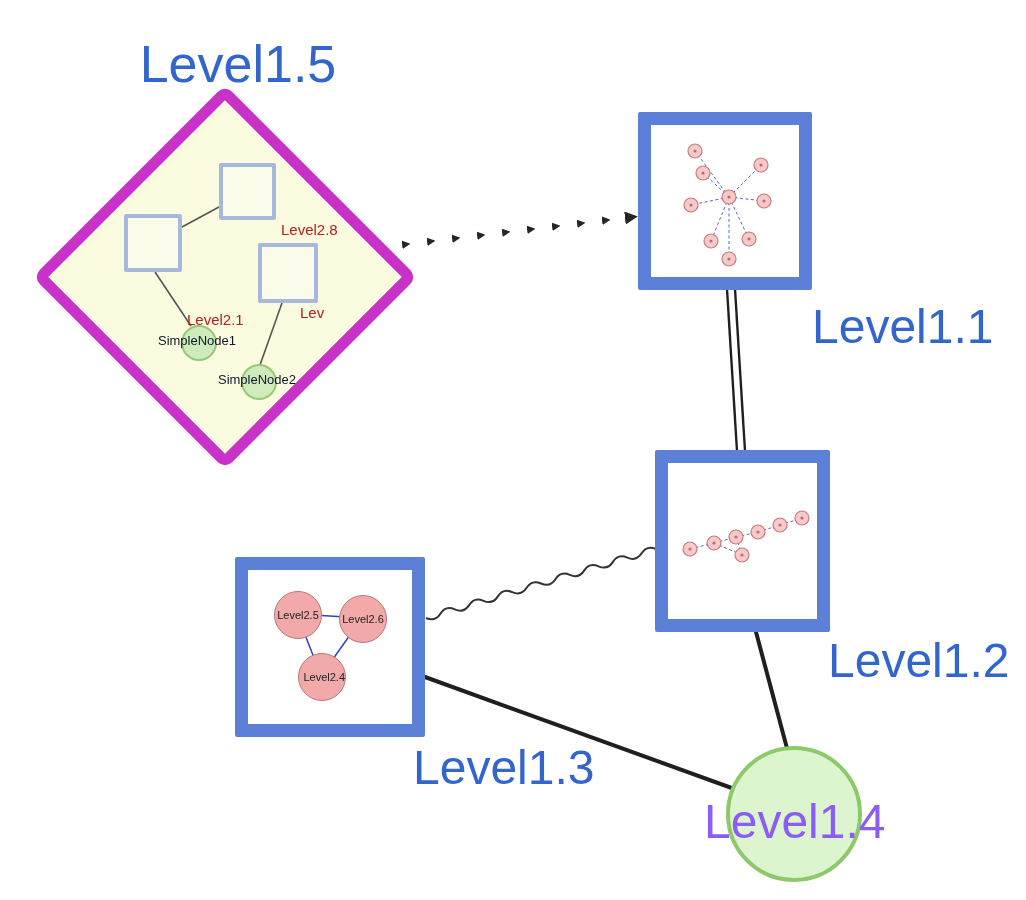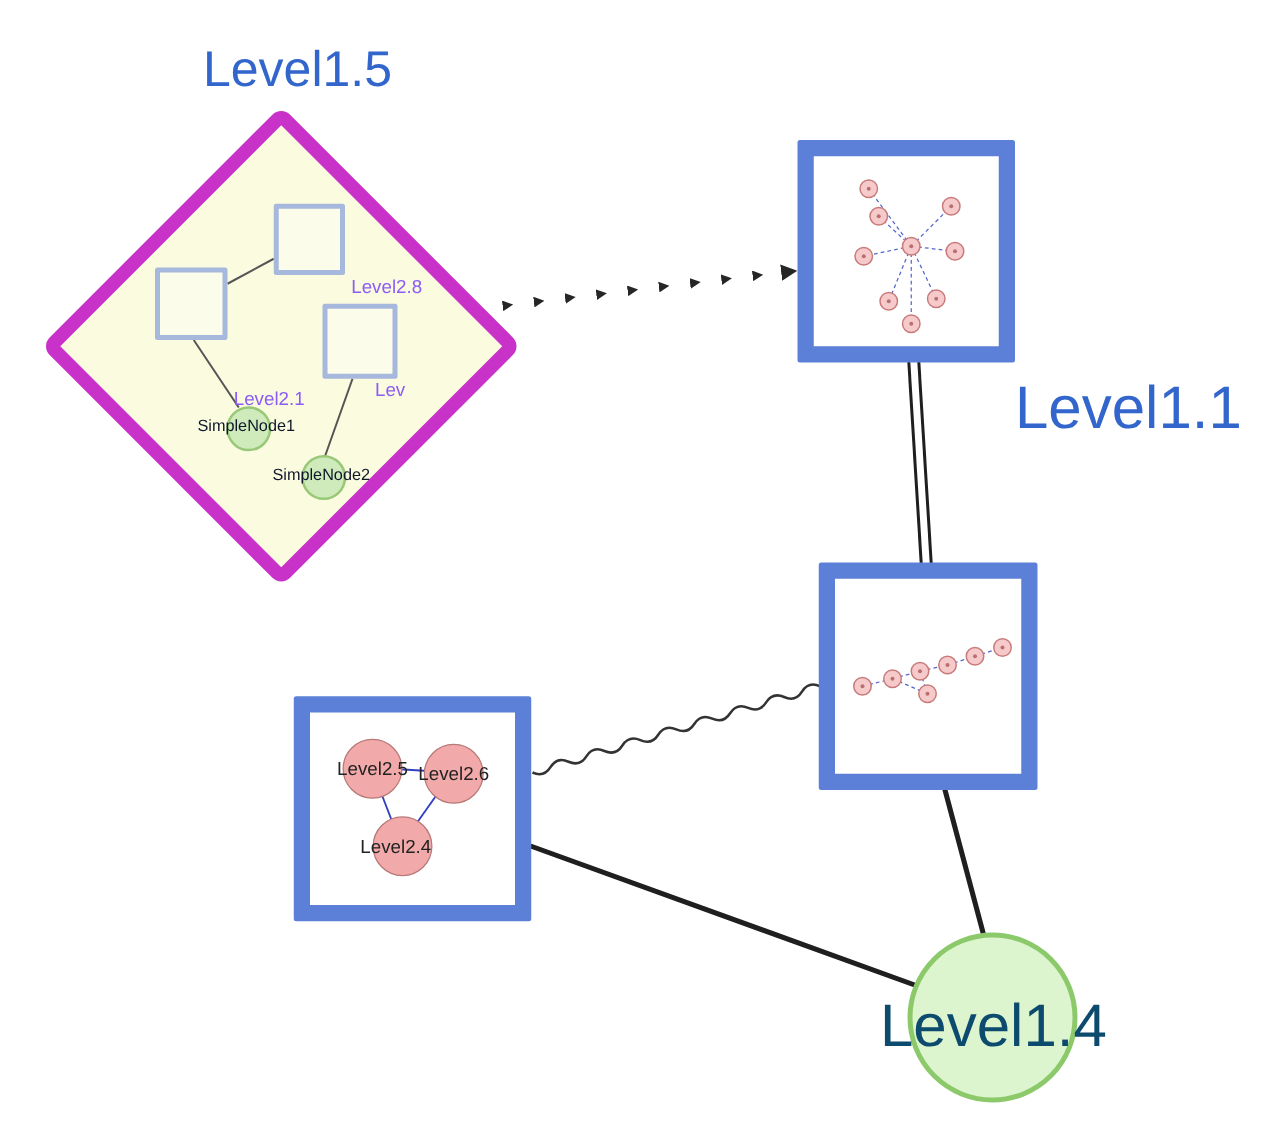--- a/index.html
+++ b/index.html
@@ -12,50 +12,50 @@
   .edge-layer [data-interactable="true"] { pointer-events:stroke; }
   .diamond-edges { z-index:3; }
 
   .diamond { position:absolute; left:89px; top:141px; width:250px; height:250px;
              border:11px solid var(--diamond-border,#C832C8);
              background:var(--diamond-fill,#FBFBDF);
              transform:rotate(45deg); border-radius:10px; z-index:2; }
 
   .inner-square { position:absolute; border:4px solid var(--inner-square-border,#A6B8DC);
                   background:#FCFCEA; z-index:4; border-radius:2px; }
-  .inner-label  { position:absolute; font-size:15px; color:#8b5cf6; z-index:4; white-space:nowrap; }
+  .inner-label  { position:absolute; font-size:15px; color:#b91c1c; z-index:4; white-space:nowrap; }
 
   .simple-node  { position:absolute; width:32px; height:32px; border-radius:50%;
                   background:var(--simple-node-fill,#CFEBBC);
                   border:2px solid var(--simple-node-border,#98C878); z-index:4; }
   .simple-label { position:absolute; width:130px; text-align:center; font-size:13px;
                   color:#0f172a; z-index:5; white-space:nowrap; }
 
   .blue-box { position:absolute; border:13px solid var(--blue-box-border,#5C80D8);
               background:#fff; z-index:4; border-radius:2px; }
   .blue-box svg.mini { position:absolute; left:0; top:0; }
 
   .big-label { position:absolute; font-size:48px; color:var(--label-blue,#3366CC);
                z-index:5; white-space:nowrap; }
-  .big-label.l15 { font-size:40px; width:220px; text-align:center; }
-  .black-label { color:#0c4a6e; }
+  .big-label.l15 { font-size:52px; width:220px; text-align:center; }
+  .black-label { color:#8b5cf6; }
 
   .green-circle { position:absolute; left:726px; top:746px; width:128px; height:128px;
                   border-radius:50%; border:4px solid var(--green-node-border,#8CC96B);
                   background:var(--green-node-fill,#DDF5CE); z-index:4; }
 
   .mini-node { fill:var(--mini-node-fill,#F6CACA); stroke:var(--mini-node-border,#C97B7B); stroke-width:1.2; }
   .mini-dot  { fill:#B97070; }
   .mini-edge { stroke:var(--mini-edge-blue,#5566CC); stroke-width:1; stroke-dasharray:3 2.5; fill:none; }
 
   .tri-svg { position:absolute; left:0; top:0; z-index:4; }
   .pink-circle { position:absolute; width:46px; height:46px; border-radius:50%;
                  background:var(--pink-node-fill,#F2A9A9); border:1px solid #B87878;
                  z-index:5; display:flex; align-items:center; justify-content:center;
-                 font-size:15px; color:#222; overflow:visible; white-space:nowrap; }
+                 font-size:11px; color:#222; overflow:visible; white-space:nowrap; }
   .tri-edge { stroke:#3040C0; stroke-width:1.5; }
 
   .inner-edge { stroke:#555; stroke-width:1.6; }
   .thick   { stroke:var(--edge-black,#1F1F1F); stroke-width:4; stroke-linecap:round; }
   .double  { stroke:var(--edge-black,#1F1F1F); stroke-width:2.4; }
   .squiggle{ stroke:#333; stroke-width:2; fill:none; }
   .arrow-chain { fill:none; stroke:none; }
   marker path { fill:#262626; }
 </style>
 </head>
@@ -156,34 +156,36 @@
         <circle cx="90" cy="69" r="7" class="mini-node" data-interactable="true"></circle>
         <circle cx="90" cy="69" r="1.6" class="mini-dot" data-interactable="false"></circle>
         <circle cx="112" cy="62" r="7" class="mini-node" data-interactable="true"></circle>
         <circle cx="112" cy="62" r="1.6" class="mini-dot" data-interactable="false"></circle>
         <circle cx="134" cy="55" r="7" class="mini-node" data-interactable="true"></circle>
         <circle cx="134" cy="55" r="1.6" class="mini-dot" data-interactable="false"></circle>
         <circle cx="74" cy="92" r="7" class="mini-node" data-interactable="true"></circle>
         <circle cx="74" cy="92" r="1.6" class="mini-dot" data-interactable="false"></circle>
       </svg>
   </div>
+  <div class="big-label" style="left:828px;top:633px;" data-interactable="false">Level1.2</div>
 
   <div class="blue-box" style="left:235px;top:557px;width:164px;height:154px;" data-interactable="true">
     <svg class="tri-svg" width="164" height="154" data-interactable="false">
       <line class="tri-edge" x1="49" y1="44" x2="114" y2="48" data-interactable="true"></line>
       <line class="tri-edge" x1="49" y1="44" x2="73" y2="106" data-interactable="true"></line>
       <line class="tri-edge" x1="114" y1="48" x2="73" y2="106" data-interactable="true"></line>
     </svg>
     <div class="pink-circle" style="left:26px;top:21px;" data-interactable="true">
       <span data-interactable="false">Level2.5</span>
     </div>
     <div class="pink-circle" style="left:91px;top:25px;text-align:right;" data-interactable="true">
       <span data-interactable="false">Level2.6</span>
     </div>
     <div class="pink-circle" style="left:50px;top:83px;justify-content:flex-end;" data-interactable="true">
       <span data-interactable="false">Level2.4</span>
     </div>
   </div>
+  <div class="big-label" style="left:413px;top:740px;" data-interactable="false">Level1.3</div>
 
   <div class="green-circle" data-interactable="true"></div>
   <div class="big-label black-label" style="left:704px;top:794px;width:180px;text-align:center;" data-interactable="false">Level1.4</div>
 
 </div>
 
 </body></html>

